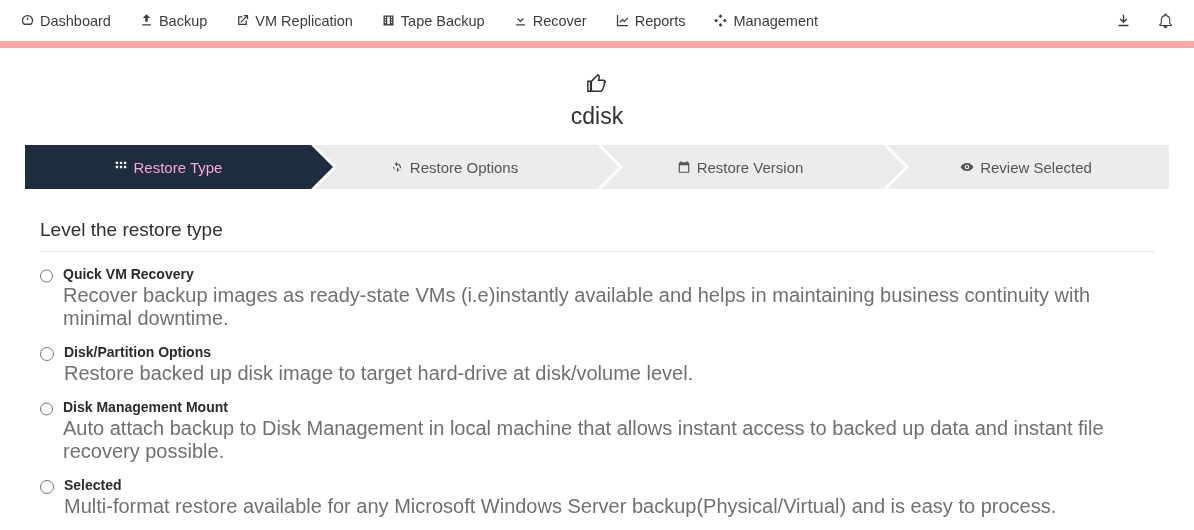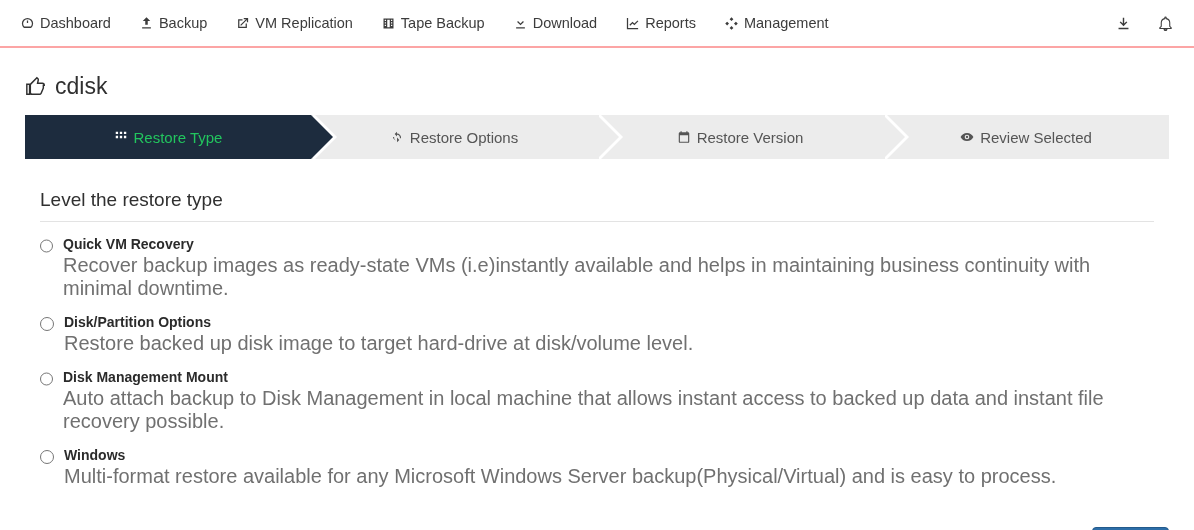--- a/index.html
+++ b/index.html
@@ -7,21 +7,21 @@
     font-family: -apple-system, BlinkMacSystemFont, "Segoe UI", "Helvetica Neue", Arial, sans-serif;
     font-size: 14px;
     color: #333;
     background: #fff;
   }
   .topnav {
     display: flex;
     align-items: center;
     justify-content: space-between;
     padding: 0 20px;
-    border-bottom: 2px solid #fca5a5;
+    border-bottom: 7px solid #fca5a5;
     height: 48px;
   }
   .topnav-left {
     display: flex;
     align-items: center;
     gap: 28px;
   }
   .nav-item {
     display: flex;
     align-items: center;
@@ -41,20 +41,21 @@
     padding: 15px 25px;
   }
   .page-title {
     display: flex;
     align-items: center;
     gap: 8px;
     font-size: 23px;
     font-weight: 400;
     color: #303030;
     margin: 10px 0 15px 0;
+    flex-direction: column;
   }
   .page-title svg { width: 22px; height: 22px; fill: #303030; }
   .wizard {
     display: flex;
     width: 100%;
     margin-bottom: 20px;
   }
   .wizard-step {
     flex: 1;
     height: 44px;
@@ -85,21 +86,21 @@
     right: -26px;
     top: -2px;
     width: 0; height: 0;
     border-top: 24px solid transparent;
     border-bottom: 24px solid transparent;
     border-left: 24px solid #fff;
     z-index: 1;
   }
   .wizard-step.active {
     background: #1d2c3e;
-    color: #22c55e;
+    color: #f9a8d4;
   }
   .wizard-step.active::after {
     border-left-color: #1d2c3e;
   }
   .wizard-step svg { width: 14px; height: 14px; }
   .wizard-step.active svg { fill: #fff; }
   .wizard-step:not(.active) svg { fill: #555; }
 
   .content {
     padding: 10px 15px 0 15px;
@@ -177,21 +178,21 @@
     <div class="nav-item">
       <svg viewBox="0 0 24 24">
           <path d="M4 4v16h16V4H4zm4 2v2H6V6h2zm0 4v2H6v-2h2zm0 4v2H6v-2h2zm10-8v2h-2V6h2zm0 4v2h-2v-2h2zm0 4v2h-2v-2h2zm-4-8v12h-4V6h4z"></path>
         </svg>
       <span>Tape Backup</span>
     </div>
     <div class="nav-item">
       <svg viewBox="0 0 24 24">
           <path d="M5 20h14v-2H5v2zM12 2v10l-4-4-1.4 1.4L12 14.8l5.4-5.4L16 8l-4 4V2h0z"></path>
         </svg>
-      <span>Download</span>
+      <span>Recover</span>
     </div>
     <div class="nav-item">
       <svg viewBox="0 0 24 24">
           <path d="M3 3v18h18v-2H5V3H3zm17 4l-5 5-3-3-5 5 1.4 1.4L12 11.8l3 3 6.4-6.4L20 7z"></path>
         </svg>
       <span>Reports</span>
     </div>
     <div class="nav-item">
       <svg viewBox="0 0 24 24">
           <path d="M12 2l3 3-3 3-3-3 3-3zM2 12l3-3 3 3-3 3-3-3zm14 0l3-3 3 3-3 3-3-3zm-4 4l3 3-3 3-3-3 3-3z"></path>
@@ -269,21 +270,21 @@
       <input type="radio" name="restoretype" style="">
       <div>
         <div class="opt-title">Disk Management Mount</div>
         <div class="opt-desc">Auto attach backup to Disk Management in local machine that allows instant access to backed up data and instant file recovery possible.</div>
       </div>
     </div>
 
     <div class="option-row">
       <input type="radio" name="restoretype" style="">
       <div>
-        <div class="opt-title">Windows</div>
+        <div class="opt-title">Selected</div>
         <div class="opt-desc">Multi-format restore available for any Microsoft Windows Server backup(Physical/Virtual) and is easy to process.</div>
       </div>
     </div>
   </div>
 </div>
 
 <div class="footer">
   <button class="btn-next">Next</button>
 </div>
 

